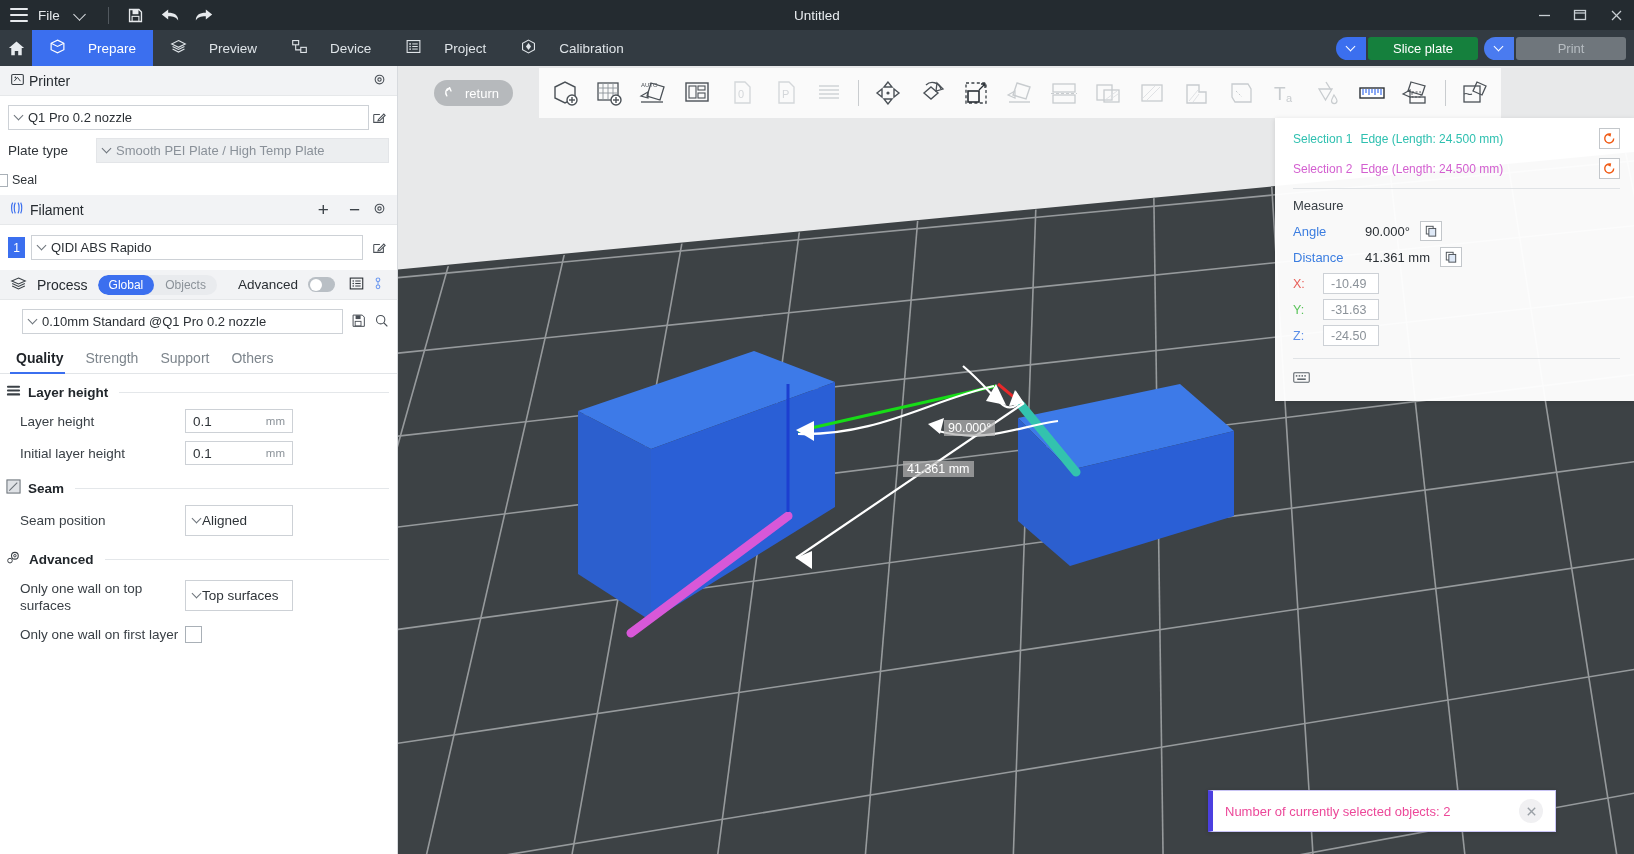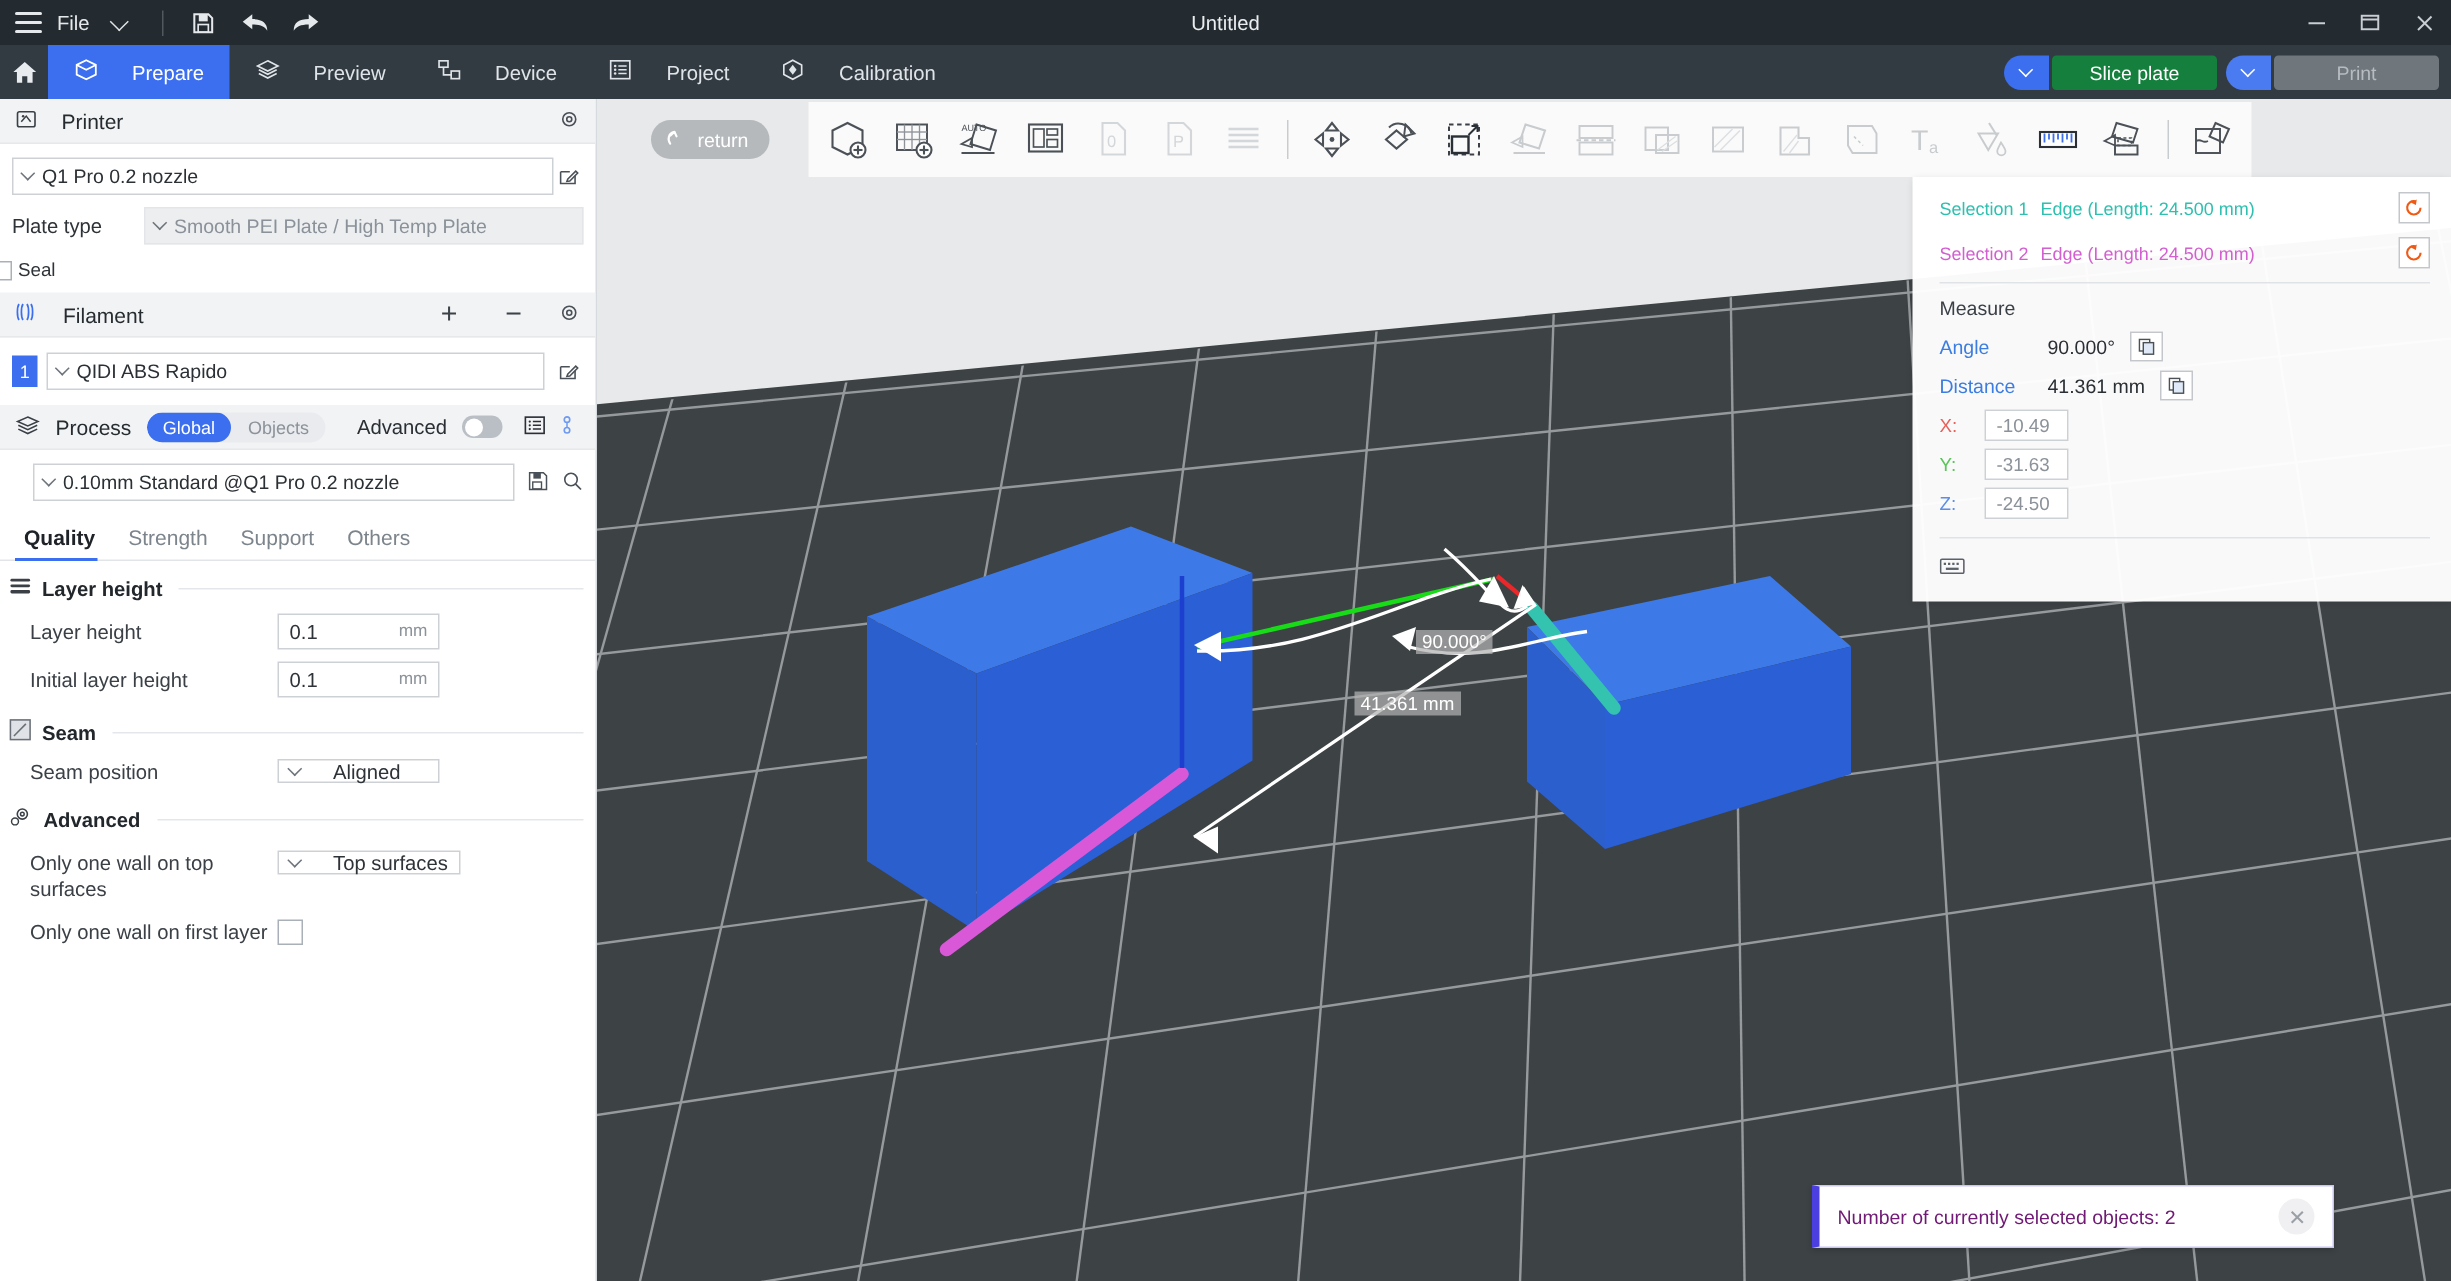--- a/index.html
+++ b/index.html
@@ -67,21 +67,21 @@
     border-right:1.7px solid #fff; border-bottom:1.7px solid #fff; transform:rotate(45deg); }
 
   
   .leftpanel {
     position:absolute; top: 66px; left: 0; width: 398px; height: 788px;
     background: #ffffff; border-right: 1px solid #d7dade;
     font-size: 13.5px; color: #2e3338; overflow: hidden;
   }
   .sec-header {
     height: 30px; background: #f2f3f5; display:flex; align-items:center;
-    padding: 0 10px; gap: 16px; border-bottom: 1px solid #e6e8ea;
+    padding: 0 10px; gap: 4px; border-bottom: 1px solid #e6e8ea;
   }
   .sec-title { font-size: 14px; color: #262b30; }
   .sec-sp { flex: 1; }
   .row { display:flex; align-items:center; padding: 0 8px; }
   .combo {
     height: 25px; border: 1px solid #cdd1d6; background:#fff;
     display:flex; align-items:center; padding: 0 6px; gap:4px; font-size: 13px; color:#2b3035;
   }
   .combo.gray { background:#eceef0; border-color:#e3e5e8; color:#8a9199; }
   .cchev { width: 9px; height: 9px; position: relative; flex: none; }
@@ -115,22 +115,22 @@
   .grp-title { font-weight: bold; font-size: 13.5px; color:#22272c; }
   .grp-line { flex:1; height:1px; background:#e4e7ea; margin-left: 4px; }
   .srow { display:flex; align-items:center; padding: 4px 8px 4px 20px; min-height: 26px; }
   .sname { width: 165px; color:#3a4046; font-size: 13.5px; line-height: 17px;}
   .numbox {
     width: 108px; height: 24px; border:1px solid #cdd1d6; background:#fff;
     display:flex; align-items:center; justify-content:space-between; padding: 0 7px; font-size: 13.5px;
   }
   .unit { color:#8b9299; font-size: 11.5px; }
   .selbox {
-    min-width: 108px; height: 16px; border:1px solid #cdd1d6; background:#fff;
-    display:flex; align-items:center; gap:20px; padding: 0 7px; font-size: 13.5px;
+    min-width: 108px; height: 31px; border:1px solid #cdd1d6; background:#fff;
+    display:flex; align-items:center; gap:0; padding: 0 7px; font-size: 13.5px;
   }
   .sq-chk { width:17px;height:17px;border:1px solid #a9b0b7;background:#fff; }
 
   
   .viewport {
     position:absolute; left: 398px; top: 66px; width: 1236px; height: 788px;
     background: #e8e9ea; overflow:hidden;
   }
   .plate-svg { position:absolute; left:0; top:0; }
 
@@ -177,21 +177,21 @@
   .axbox {
     width: 56px; height: 21px; border:1px solid #cdd1d6; background:#fff;
     display:flex; align-items:center; padding-left: 7px; font-size: 12.5px; color:#8b9299;
   }
   .kb-ico { margin-top: 12px; }
 
   
   .toast {
     position:absolute; left: 810px; bottom: 22px; width: 348px; height: 42px;
     background:#fff; border: 1px solid #c9c4f5; border-left: 5px solid #4b3fe0;
-    display:flex; align-items:center; padding: 0 12px; font-size: 13px; color:#701a75;
+    display:flex; align-items:center; padding: 0 12px; font-size: 13px; color:#ec4899;
     box-shadow: 0 1px 4px rgba(0,0,0,0.18);
   }
   .toast-x {
     margin-left:auto; width: 24px; height: 24px; border-radius: 50%; background: #f0f0f2;
     display:flex; align-items:center; justify-content:center;
   }
   .anno-lbl {
     position:absolute; background: rgba(178,178,178,0.72); color:#ffffff;
     font-size: 12.5px; padding: 1px 4px; white-space: nowrap;
   }

